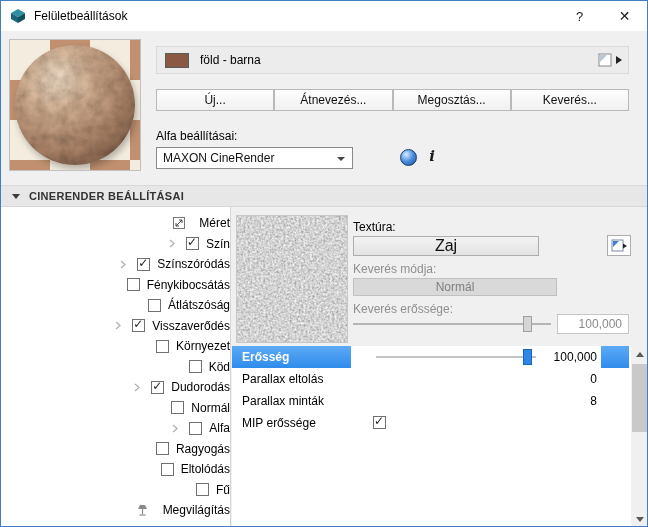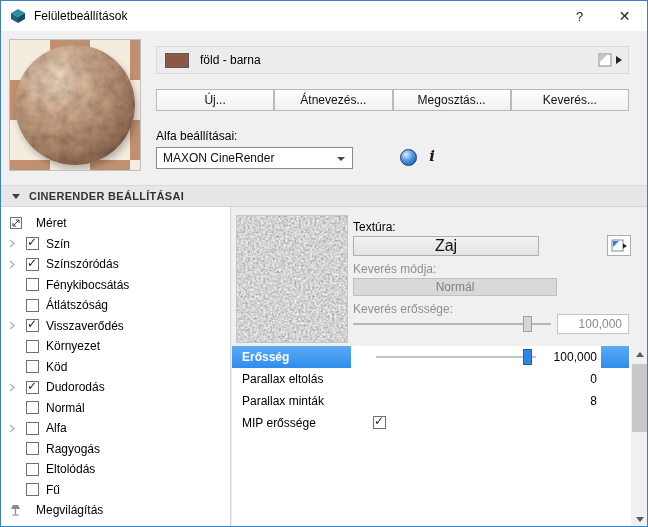--- a/index.html
+++ b/index.html
@@ -42,21 +42,21 @@
     background:radial-gradient(circle at 35% 30%, #d9ecff, #4b8fe0 48%, #1c4e90); border:1px solid #16406f; }
   .info-icon { position:absolute; left:424px; top:146px; width:14px; height:20px; font-family:"DejaVu Serif",serif; font-style:italic; font-weight:bold; font-size:15px; color:#1a1a1a; text-align:center; }
 
   
   .section-header { position:absolute; left:0; top:184px; width:648px; height:22px; background:#e7e7e7; border-top:1px solid #d9d9d9; border-bottom:1px solid #d6d6d6; display:flex; align-items:center; }
   .sec-arrow { margin-left:11px; width:0; height:0; border-left:4px solid transparent; border-right:4px solid transparent; border-top:5px solid #3c3c3c; }
   .sec-title { margin-left:9px; font-size:11px; font-weight:bold; color:#333; letter-spacing:.3px; }
 
   
   .tree { position:absolute; left:0; top:206px; width:230px; height:321px; background:#fff; border-right:1px solid #d5d5d5; }
-  .trow { position:absolute; left:0; width:229px; height:20.5px; display:flex; align-items:center; padding-left:8px; }
+  .trow { position:absolute; left:0; width:229px; height:20.5px; display:flex; align-items:center; padding-left:8px;justify-content:flex-end; }
   .chev { width:17px; display:inline-flex; align-items:center; }
   .cbx { width:13px; height:13px; background:#fff; border:1px solid #707070; position:relative; flex:0 0 13px; }
   .cbx.checked::after { content:"✓"; position:absolute; left:0px; top:-3px; font-size:12px; font-weight:bold; color:#1a1a1a; }
   .tl { margin-left:7px; color:#000; white-space:nowrap; }
   .sicon { width:18px; height:14px; display:inline-flex; }
   .sl { margin-left:9px; color:#000; }
 
   
   .rpanel { position:absolute; left:231px; top:206px; width:417px; height:139px; background:#f0f0f0; }
   .tex-preview { position:absolute; left:235px; top:214px; width:112px; height:128px; border:1px solid #c7c7c7; overflow:hidden; background:#ddd; }

